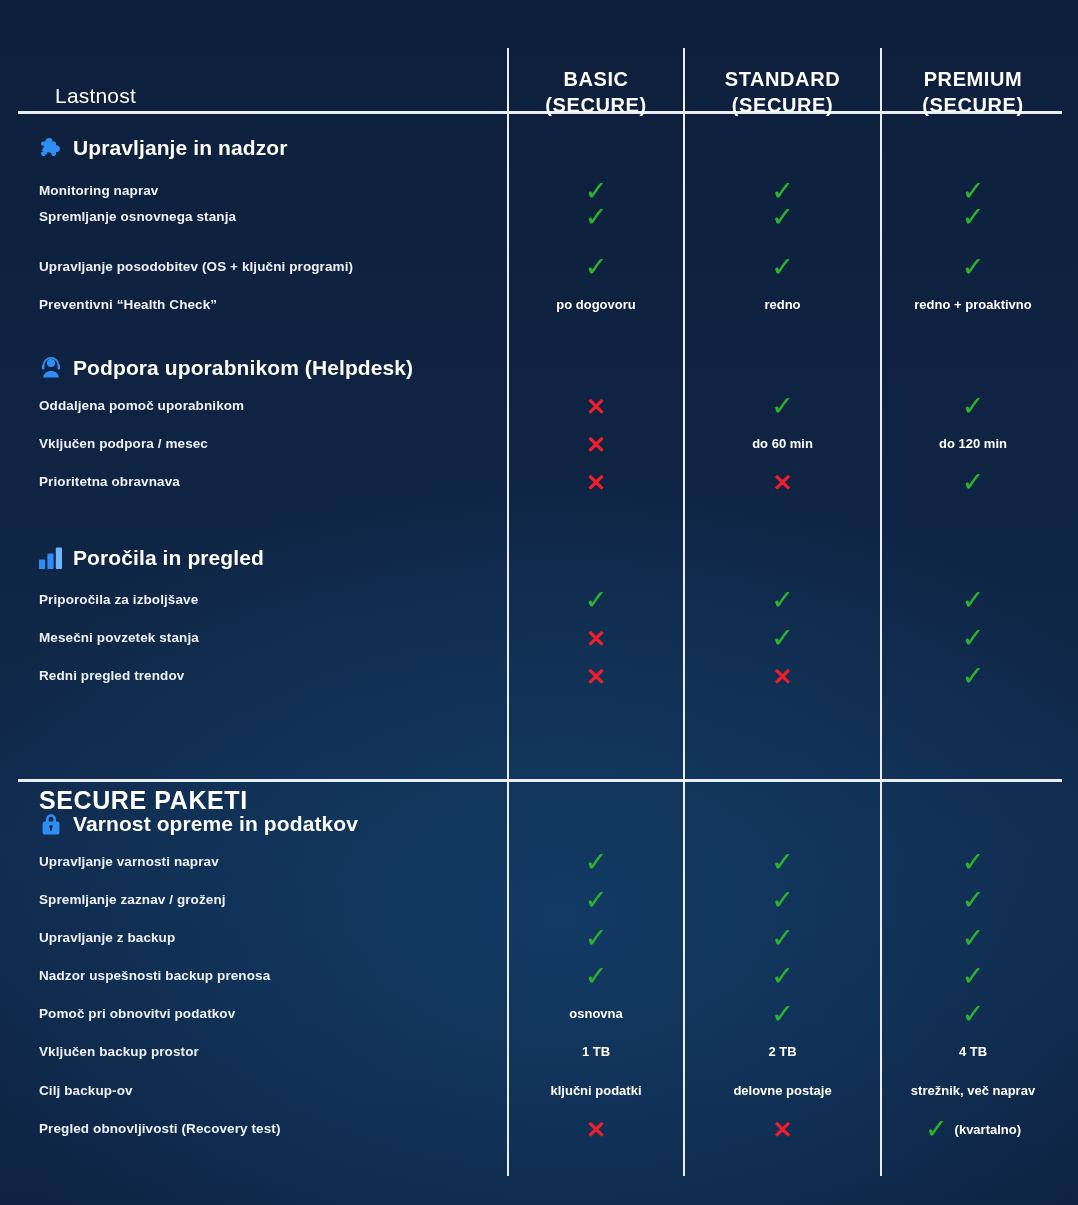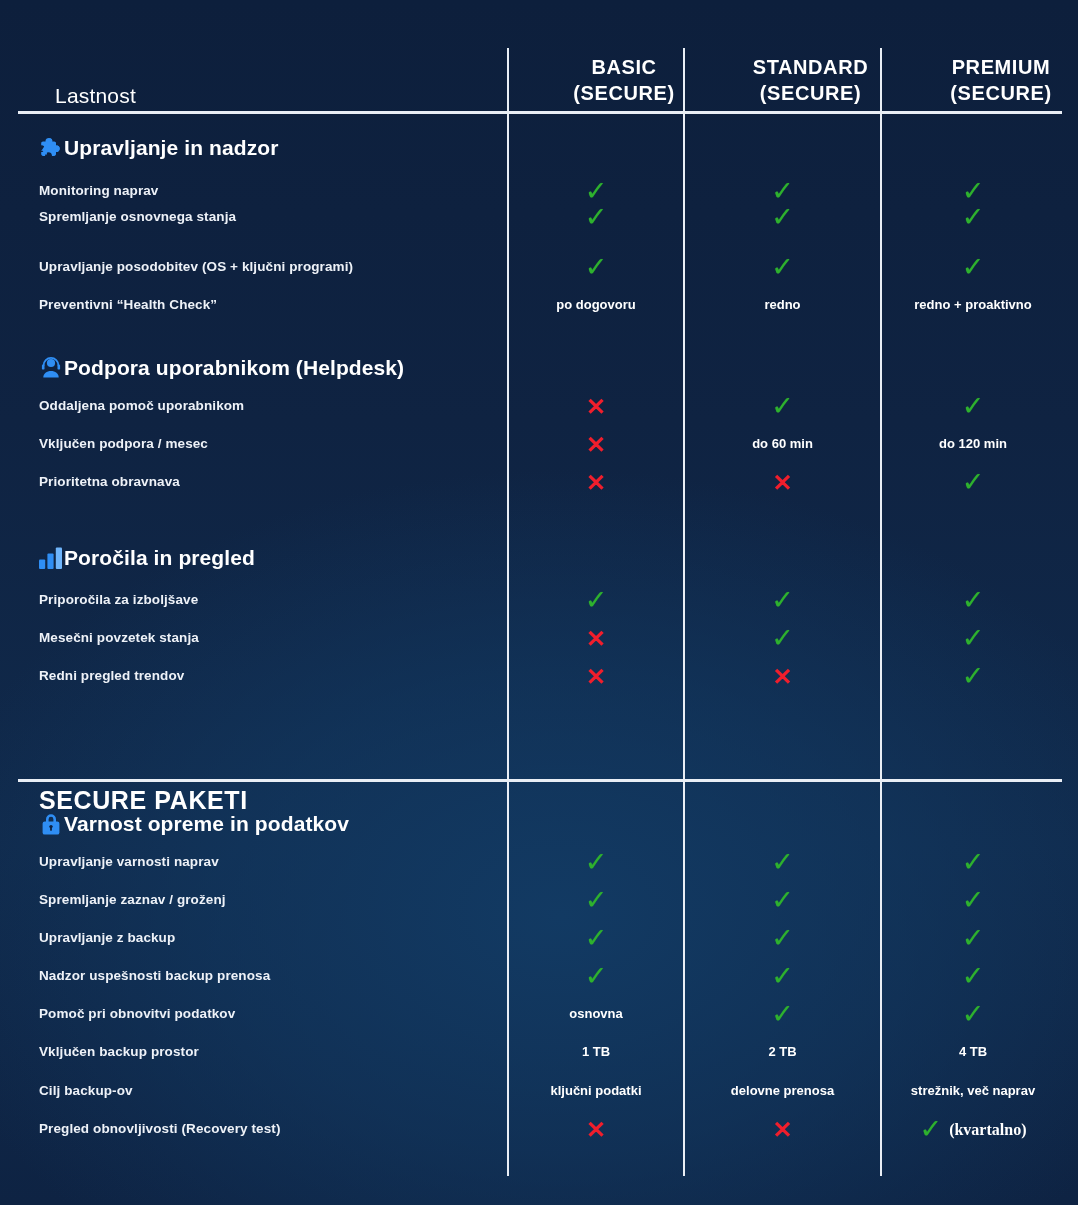--- a/index.html
+++ b/index.html
@@ -57,28 +57,27 @@
     position: absolute;
     left: 55px;
     bottom: 3px;
     font-size: 21px;
     font-weight: 400;
     letter-spacing: 0.2px;
     color: #ffffff;
   }
   .plan-head {
     position: absolute;
-    top: 6px;
+    top: 18px;
     text-align: center;
     font-size: 20px;
     font-weight: 700;
     line-height: 1.32;
     letter-spacing: 0.6px;
     color: #ffffff;
-    padding-left: 28px;
   }
   .plan-head.c1 { left: 509px; width: 174px; }
   .plan-head.c2 { left: 685px; width: 195px; }
   .plan-head.c3 { left: 882px; width: 182px; }
   .plan-head .sub { display: block; }
 
   
   .row {
     position: absolute;
     left: 0;
@@ -122,35 +121,35 @@
     font-size: 27px;
     font-weight: 400;
     text-shadow: 0 0 1px rgba(46,177,46,0.5);
   }
   .mark.no {
     color: #f01e2c;
     font-size: 24px;
     font-weight: 700;
   }
   .cell .note {
-    font-size: 16px;
+    font-size: 13px;
     font-weight: 700;
     color: #ffffff;
     margin-left: 7px;
     vertical-align: middle;
-    font-family: Liberation Serif, serif;
   }
 
   
   .section-head {
     position: absolute;
     left: 38px;
     height: 34px;
     display: flex;
     align-items: center;
+    gap: 9px;
   }
   .section-head .title {
     font-size: 21px;
     font-weight: 700;
     color: #ffffff;
     letter-spacing: 0.1px;
     white-space: nowrap;
   }
   .sicon {
     width: 26px;
@@ -339,21 +338,21 @@
       </div>
       <div class="row" style="top:1033px">
         <div class="feat-label">Vključen backup prostor</div>
         <div class="cell c1"><span>1 TB</span></div>
         <div class="cell c2"><span>2 TB</span></div>
         <div class="cell c3"><span>4 TB</span></div>
       </div>
       <div class="row" style="top:1072px">
         <div class="feat-label">Cilj backup-ov</div>
         <div class="cell c1"><span>ključni podatki</span></div>
-        <div class="cell c2"><span>delovne prenosa</span></div>
+        <div class="cell c2"><span>delovne postaje</span></div>
         <div class="cell c3"><span>strežnik, več naprav</span></div>
       </div>
       <div class="row" style="top:1110px">
         <div class="feat-label">Pregled obnovljivosti (Recovery test)</div>
         <div class="cell c1"><span class="mark no">✕</span></div>
         <div class="cell c2"><span class="mark no">✕</span></div>
         <div class="cell c3"><span class="mark yes">✓</span><span class="note">(kvartalno)</span></div>
       </div>
     </div>
 

